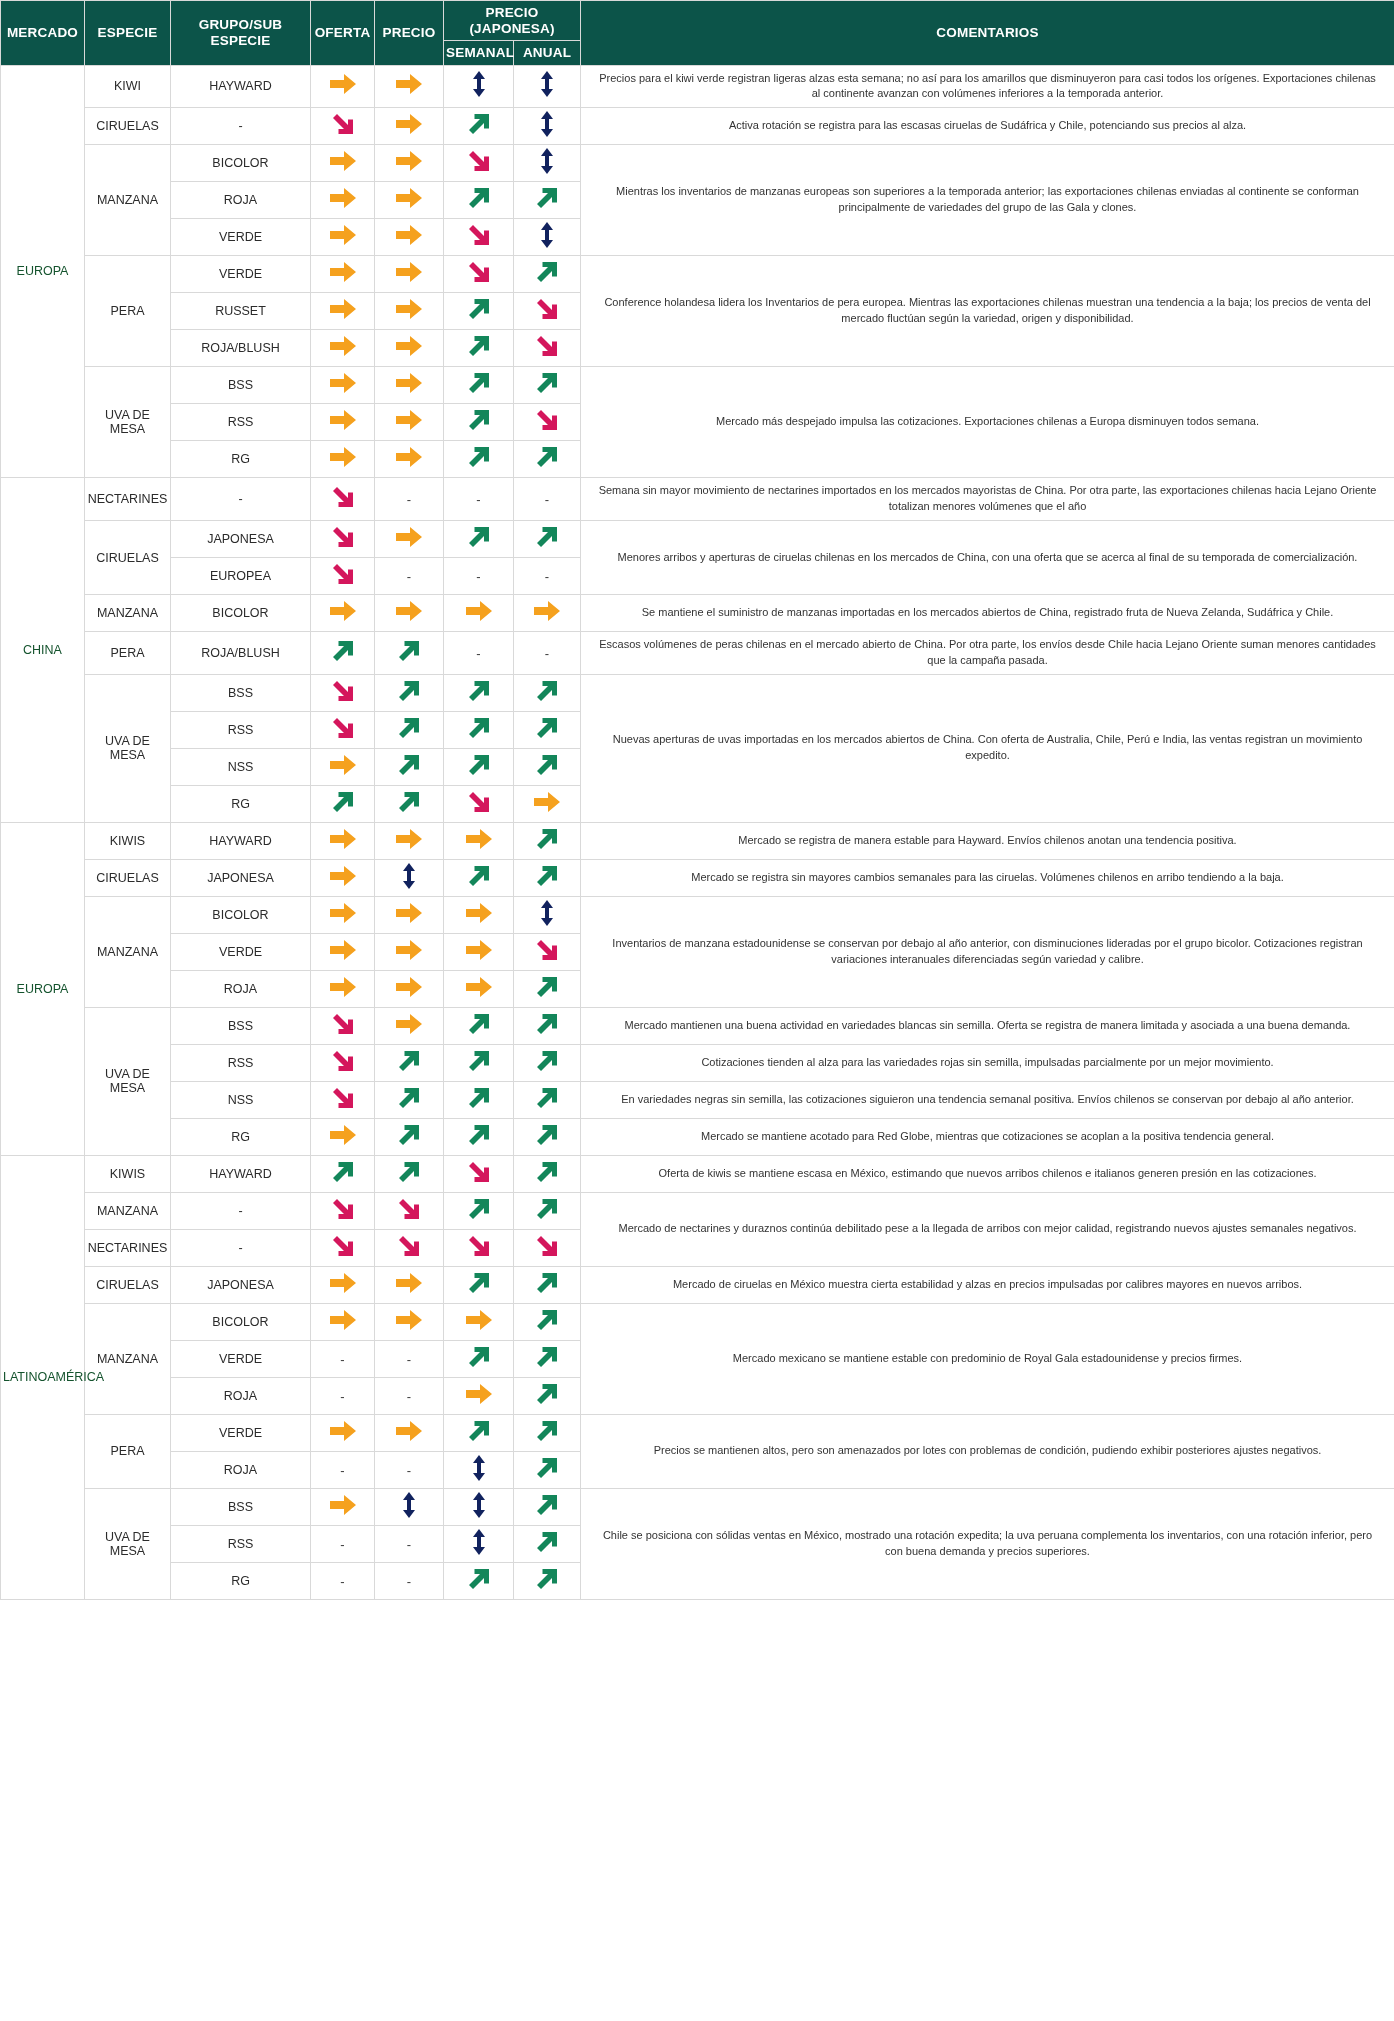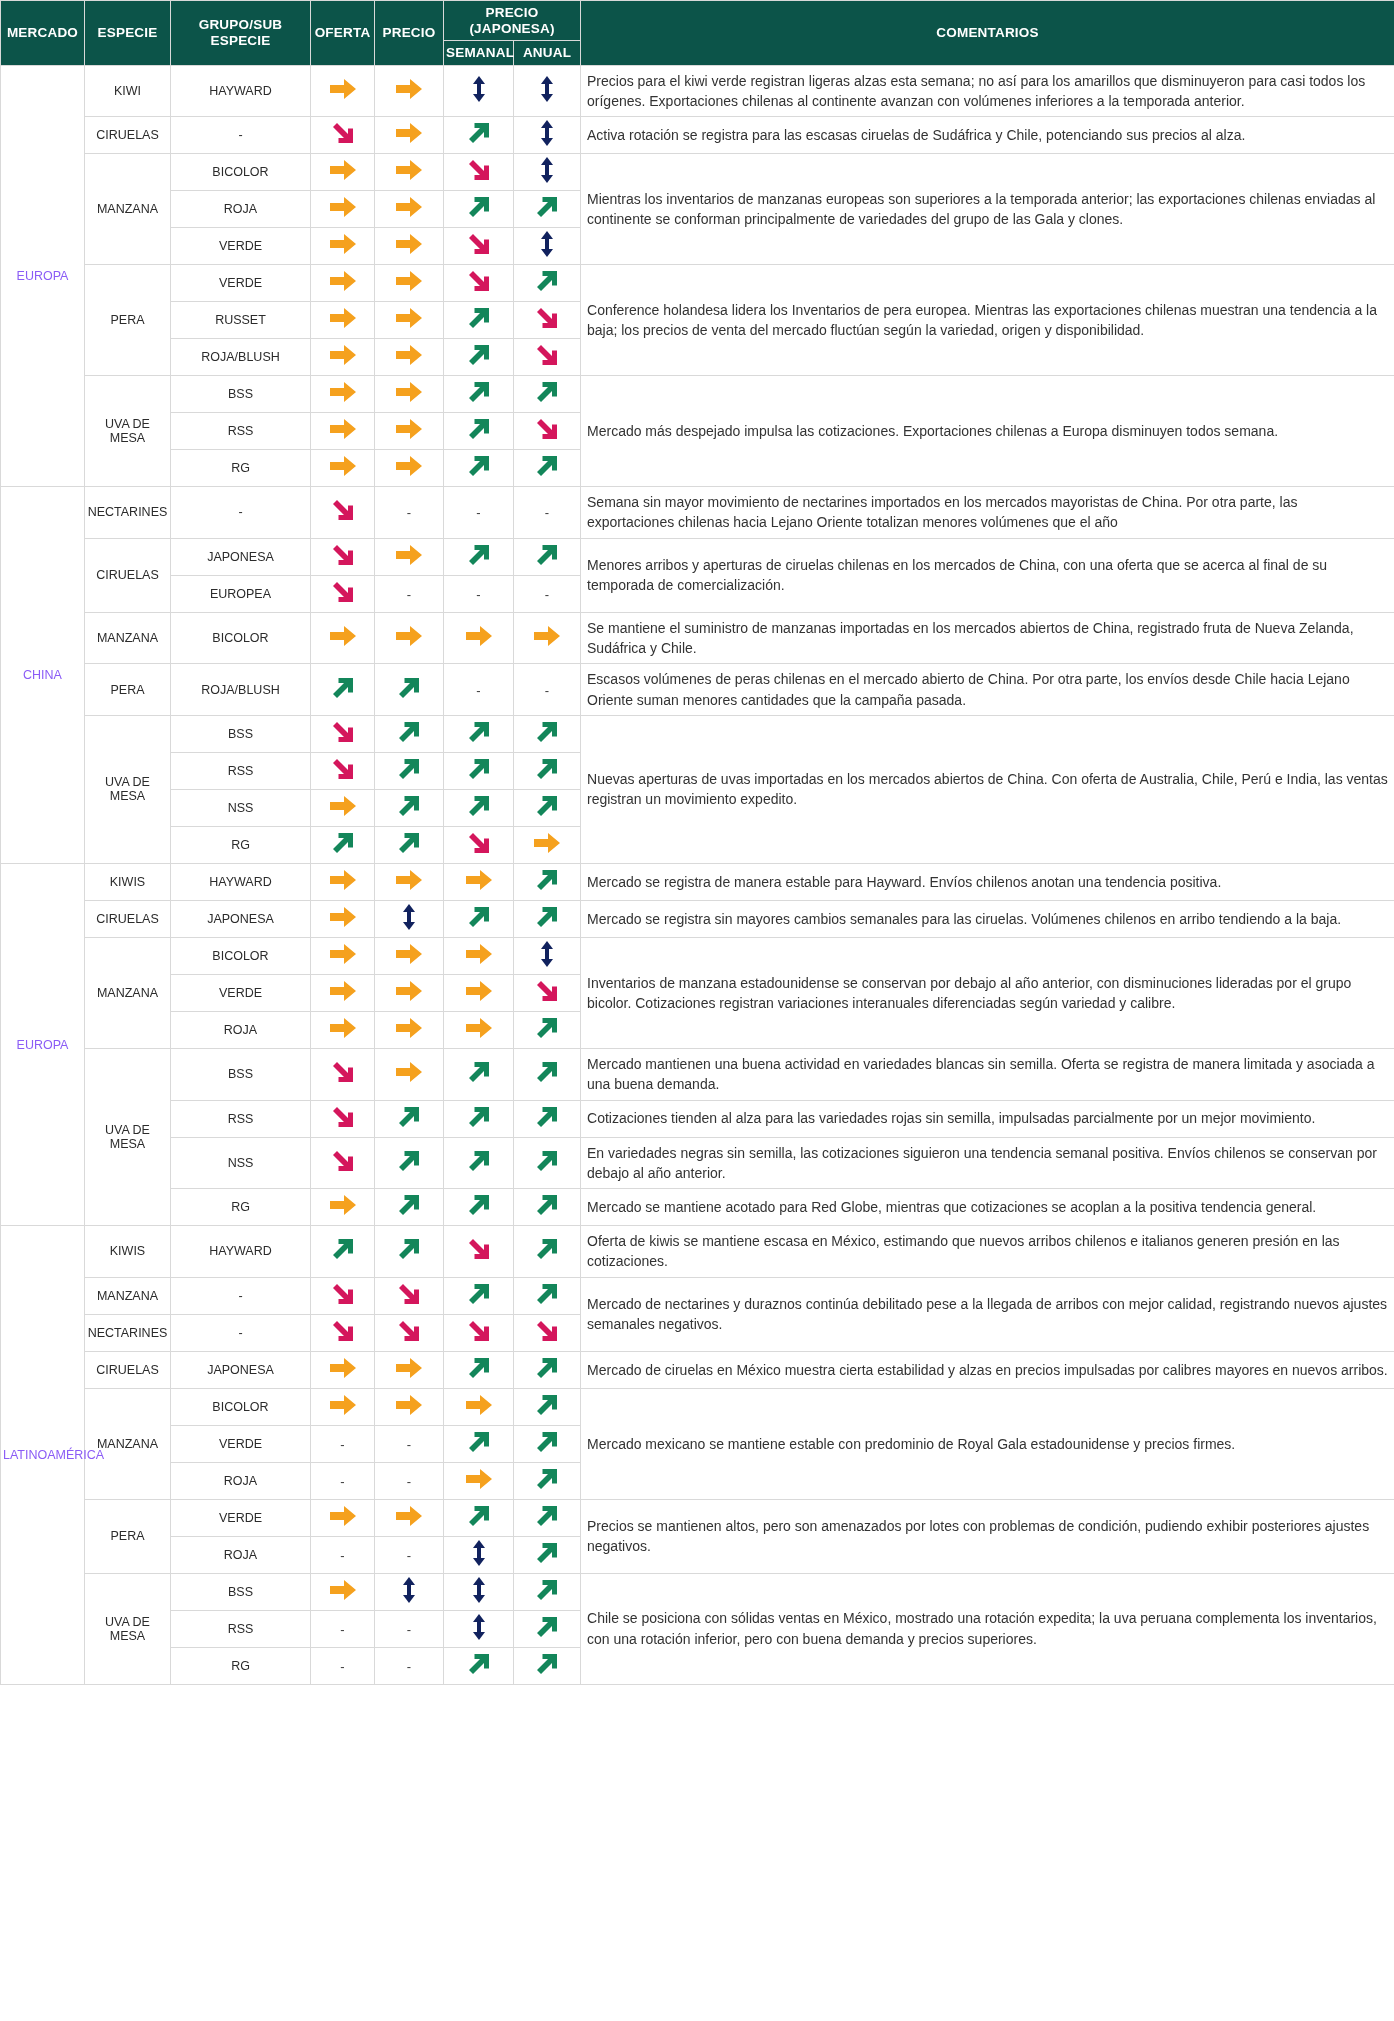--- a/index.html
+++ b/index.html
@@ -38,39 +38,39 @@
   col.c-grupo     { width: 140px; }
   col.c-oferta    { width: 64px; }
   col.c-demanda   { width: 69px; }
   col.c-semanal   { width: 70px; }
   col.c-anual     { width: 67px; }
   col.c-coment    { width: 814px; }
 
   td.mercado {
     text-align: center;
     font-size: 12.5px;
-    color: #8b5cf6;
+    color: #14532d;
     padding: 2px;
   }
   td.especie, td.grupo {
     text-align: center;
     font-size: 12.5px;
     color: #2b2b2b;
     padding: 2px;
   }
   td.ind {
     text-align: center;
     padding: 2px;
     height: 36.5px;
   }
   td.coment {
-    text-align: left;
-    font-size: 14px;
+    text-align: center;
+    font-size: 11px;
     color: #333333;
-    padding: 5px 6px;
+    padding: 5px 16px;
     line-height: 1.45;
   }
   .arrow { display: inline-block; line-height: 0; }
   .arrow svg { display: block; }
   .dash {
     display: inline-block;
     font-size: 13px;
     color: #3a3a3a;
   }
 </style>

